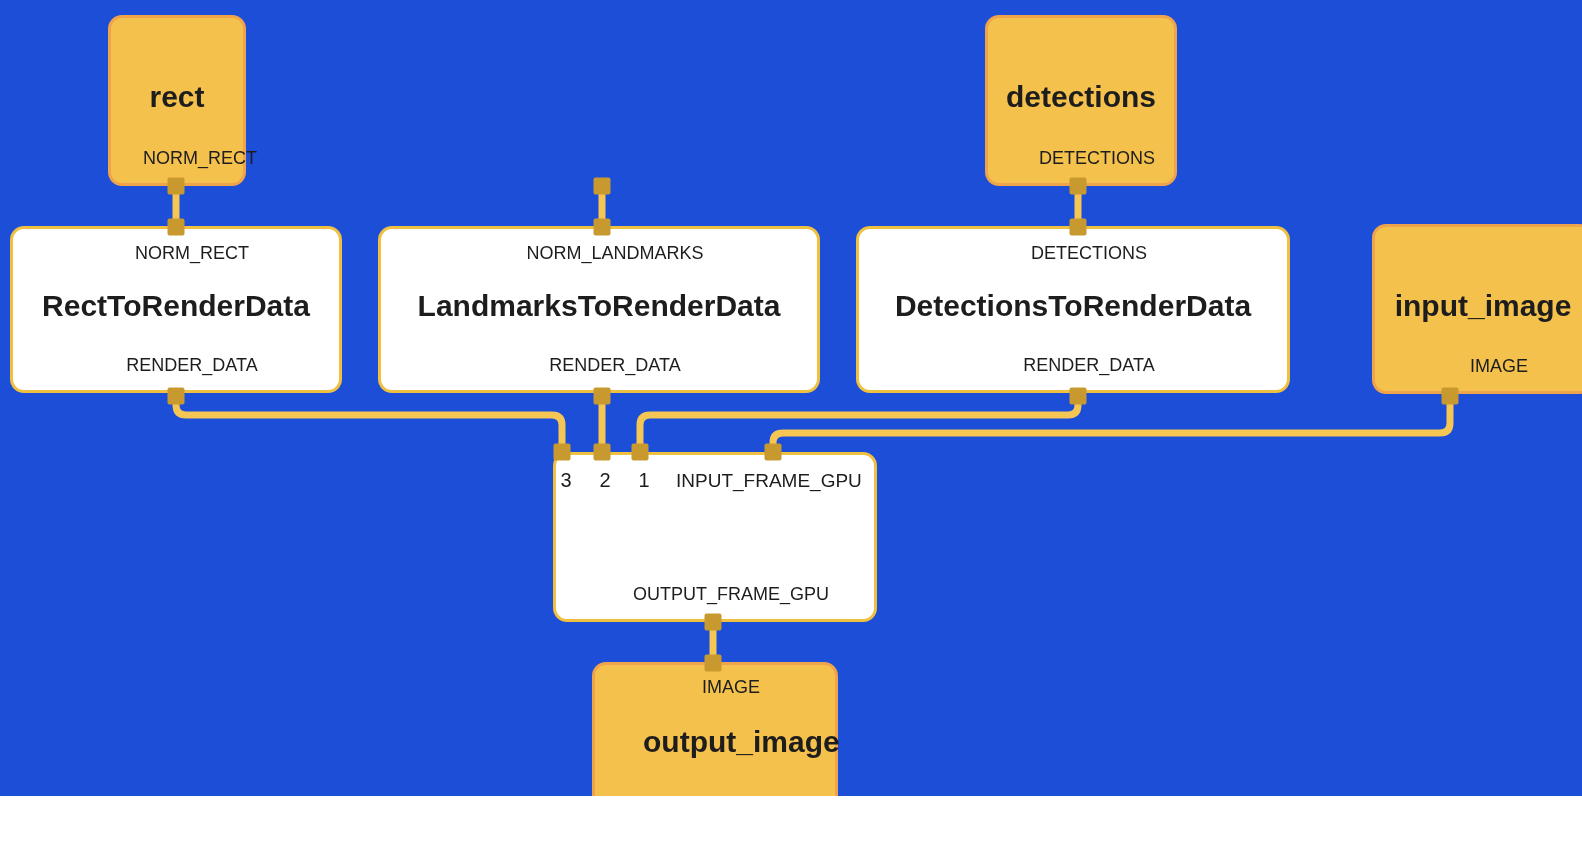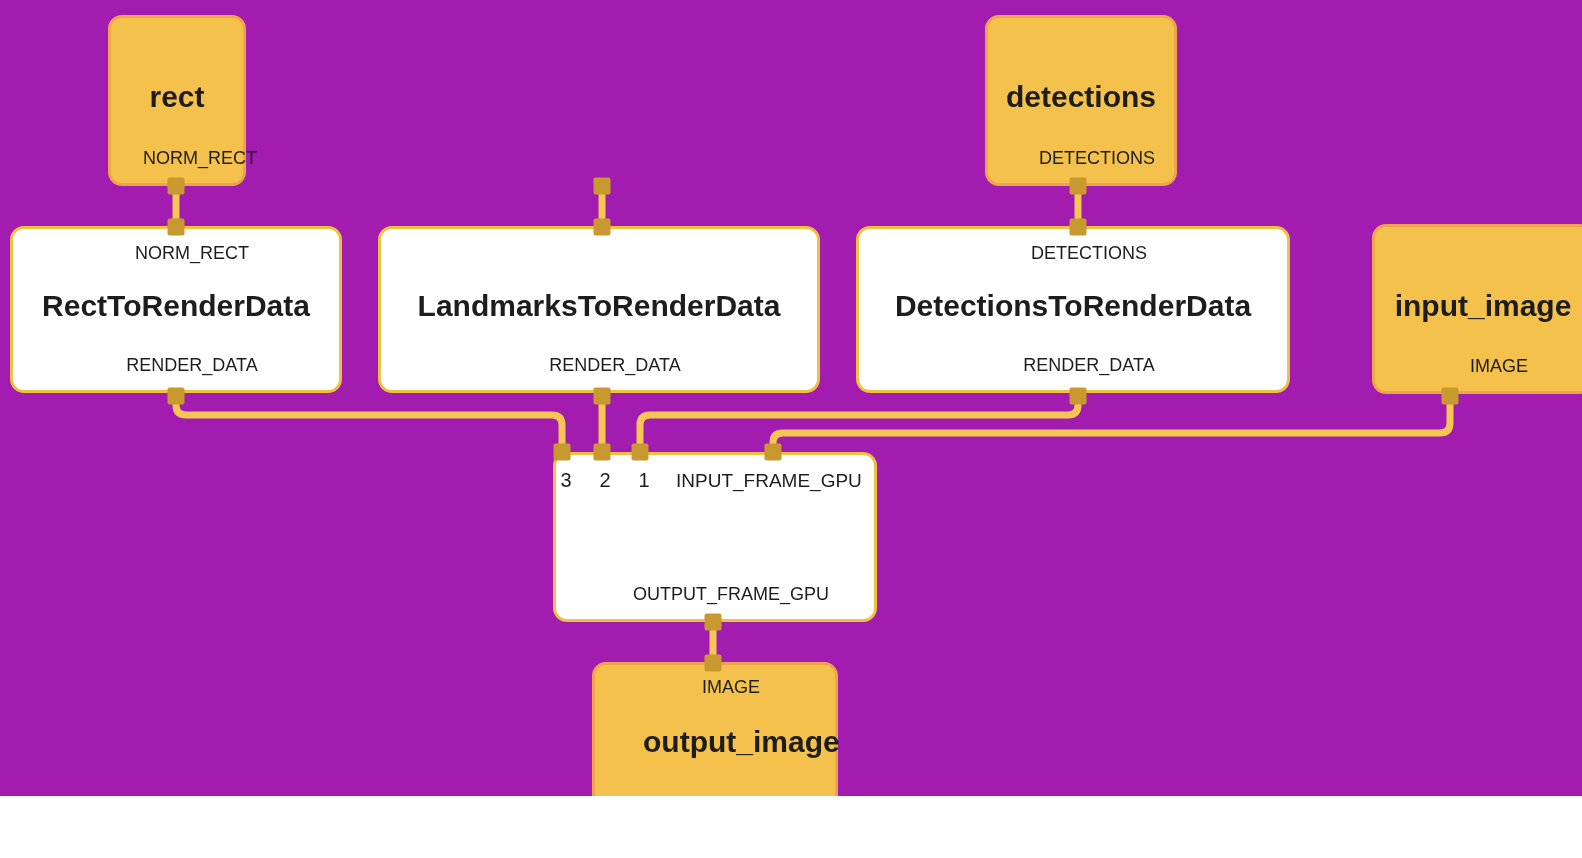--- a/index.html
+++ b/index.html
@@ -5,21 +5,21 @@
   html, body {
     margin: 0;
     padding: 0;
     background: #ffffff;
     font-family: "Liberation Sans", "DejaVu Sans", sans-serif;
   }
   #canvas {
     position: relative;
     width: 1582px;
     height: 796px;
-    background: #a21caf;
+    background: #1d4ed8;
     overflow: hidden;
     text-decoration: underline;
   }
   .node {
     position: absolute;
     box-sizing: border-box;
     border-radius: 14px;
   }
   .node.packet {
     background: #F4C14D;
@@ -94,20 +94,21 @@
     <div class="plabel bottom">DETECTIONS</div>
   </div>
 
   <div class="node calc" style="left: 10px; top: 226px; width: 332px; height: 167px;">
     <div class="plabel top">NORM_RECT</div>
     <div class="title">RectToRenderData</div>
     <div class="plabel bottom">RENDER_DATA</div>
   </div>
 
   <div class="node calc" style="left: 378px; top: 226px; width: 442px; height: 167px;">
+    <div class="plabel top">NORM_LANDMARKS</div>
     <div class="title">LandmarksToRenderData</div>
     <div class="plabel bottom">RENDER_DATA</div>
   </div>
 
   <div class="node calc" style="left: 856px; top: 226px; width: 434px; height: 167px;">
     <div class="plabel top">DETECTIONS</div>
     <div class="title">DetectionsToRenderData</div>
     <div class="plabel bottom">RENDER_DATA</div>
   </div>
 

